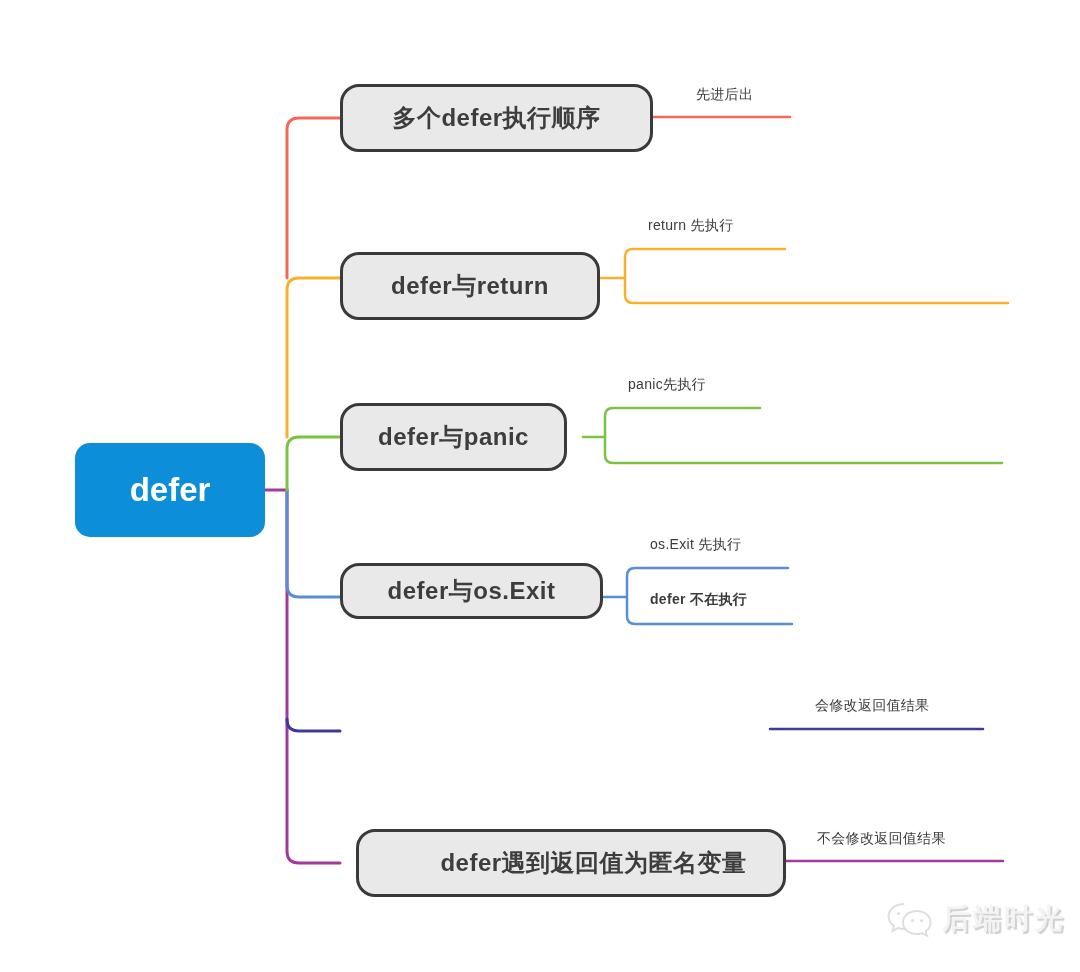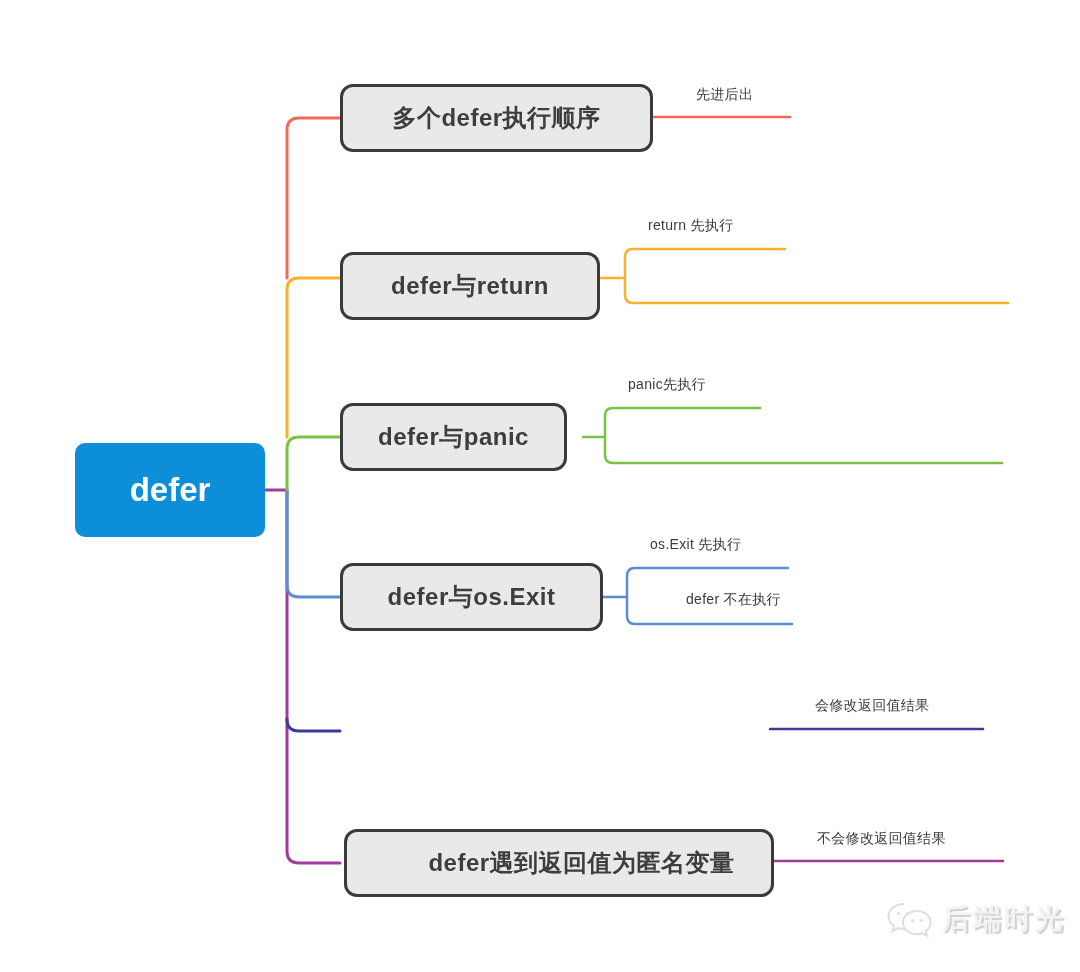--- a/index.html
+++ b/index.html
@@ -2,21 +2,21 @@
 <html><head>
 <meta charset="utf-8">
 <style>
   html,body{margin:0;padding:0;background:#ffffff;}
   .canvas{
     position:relative;width:1080px;height:972px;background:#ffffff;
     font-family:"Liberation Sans", sans-serif;overflow:hidden;
   }
   .connector-layer{position:absolute;left:0;top:0;width:1080px;height:972px;}
   .node{
-    position:absolute;background:#e9e9e9;border:3px solid #3a3a3a;border-radius:13px;
+    position:absolute;background:#e9e9e9;border:3px solid #3a3a3a;border-radius:19px;
     display:flex;align-items:center;justify-content:center;
     font-weight:bold;font-size:24px;color:#3d3d3d;box-sizing:border-box;
     white-space:nowrap;letter-spacing:0.5px;
   }
   .root-node{
     position:absolute;background:#0d8ed8;border:none;border-radius:15px;
     display:flex;align-items:center;justify-content:center;
     font-weight:bold;font-size:33px;color:#ffffff;box-sizing:border-box;
   }
   .leaf-label{
@@ -54,36 +54,36 @@
     <path d="M287 278 V130 Q287 118 299 118 H340" stroke-width="3" stroke-linecap="round" stroke="#f2695c"></path>
 
     <path d="M653 117 H790" stroke-width="2.5" stroke-linecap="round" stroke="#f2695c"></path>
     <path d="M600 278 H625 M785 249 H633 Q625 249 625 257 V295 Q625 303 633 303 H1008" stroke-width="2.5" stroke-linecap="round" stroke="#f9b02c"></path>
     <path d="M583 437 H605 M760 408 H613 Q605 408 605 416 V455 Q605 463 613 463 H1002" stroke-width="2.5" stroke-linecap="round" stroke="#7cc242"></path>
     <path d="M603 597 H627 M788 568 H635 Q627 568 627 576 V616 Q627 624 635 624 H792" stroke-width="2.5" stroke-linecap="round" stroke="#5b8dd4"></path>
     <path d="M770 729 H983" stroke-width="2.5" stroke-linecap="round" stroke="#3e3a99"></path>
     <path d="M772 861 H1003" stroke-width="2.5" stroke-linecap="round" stroke="#a23a99"></path>
   </svg>
 
-  <div class="root-node" style="left:75px;top:443px;width:190px;height:94px;border-radius:10px;">defer</div>
+  <div class="root-node" style="left:75px;top:443px;width:190px;height:94px;">defer</div>
 
   <div class="node" style="left:340px;top:84px;width:313px;height:68px;">多个defer执行顺序</div>
   <div class="node" style="left:340px;top:252px;width:260px;height:68px;">defer与return</div>
   <div class="node" style="left:340px;top:403px;width:227px;height:68px;">defer与panic</div>
-  <div class="node" style="left:340px;top:563px;width:263px;height:68px;">defer与os.Exit</div>
-  <div class="node" style="left:344px;top:829px;width:430px;height:68px;padding-left:45px;">defer遇到返回值为匿名变量</div>
+  <div class="node" style="left:340px;top:563px;width:263px;height:56px;">defer与os.Exit</div>
+  <div class="node" style="left:356px;top:829px;width:430px;height:68px;padding-left:45px;">defer遇到返回值为匿名变量</div>
 
   <div class="leaf-label" style="left:696px;top:86px;">先进后出</div>
 
   <div class="leaf-label" style="left:648px;top:217px;">return 先执行</div>
 
   <div class="leaf-label" style="left:628px;top:376px;">panic先执行</div>
 
   <div class="leaf-label" style="left:650px;top:536px;">os.Exit 先执行</div>
-  <div class="leaf-label" style="left:686px;top:591px;">defer 不在执行</div>
+  <div class="leaf-label" style="left:650px;top:591px;font-weight:bold;">defer 不在执行</div>
 
   <div class="leaf-label" style="left:815px;top:697px;">会修改返回值结果</div>
 
   <div class="leaf-label" style="left:817px;top:830px;">不会修改返回值结果</div>
 
   <div class="watermark">
     <span style="display:inline-block;">
       <svg width="50" height="40" viewBox="0 0 50 40" fill="none">
         <path d="M20 4 C11 4 4.5 9.5 4.5 16.5 C4.5 20.5 6.8 23.8 10 26 L8.5 31 L14 28 C15.8 28.6 17.8 29 20 29 C20.4 29 20.8 29 21.2 28.9" stroke="#dedede" stroke-width="2" fill="#ffffff"></path>
         <circle cx="14.5" cy="13.5" r="1.6" fill="#dedede"></circle>

